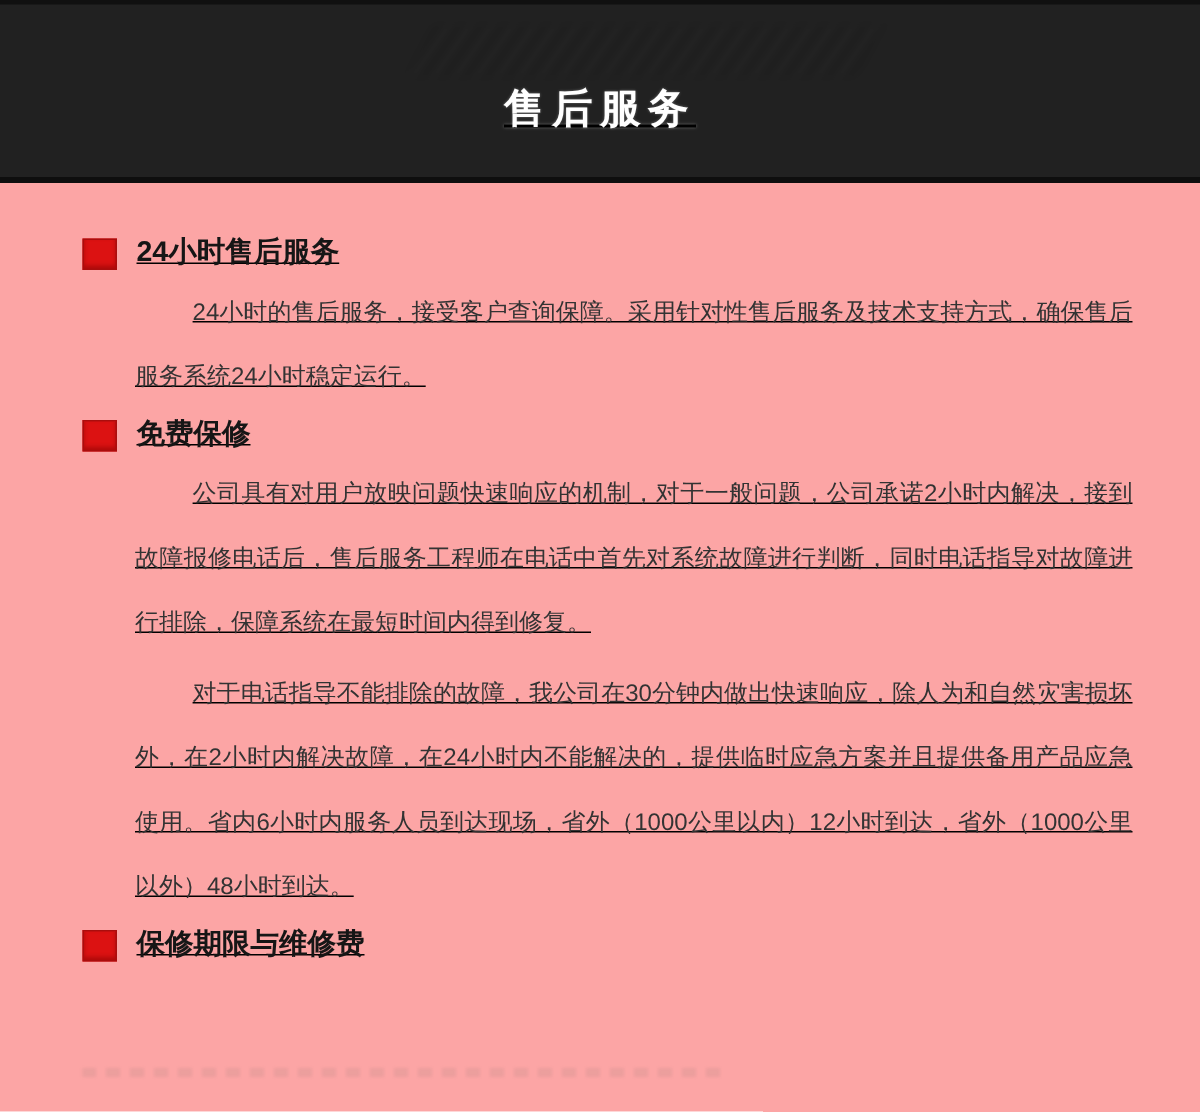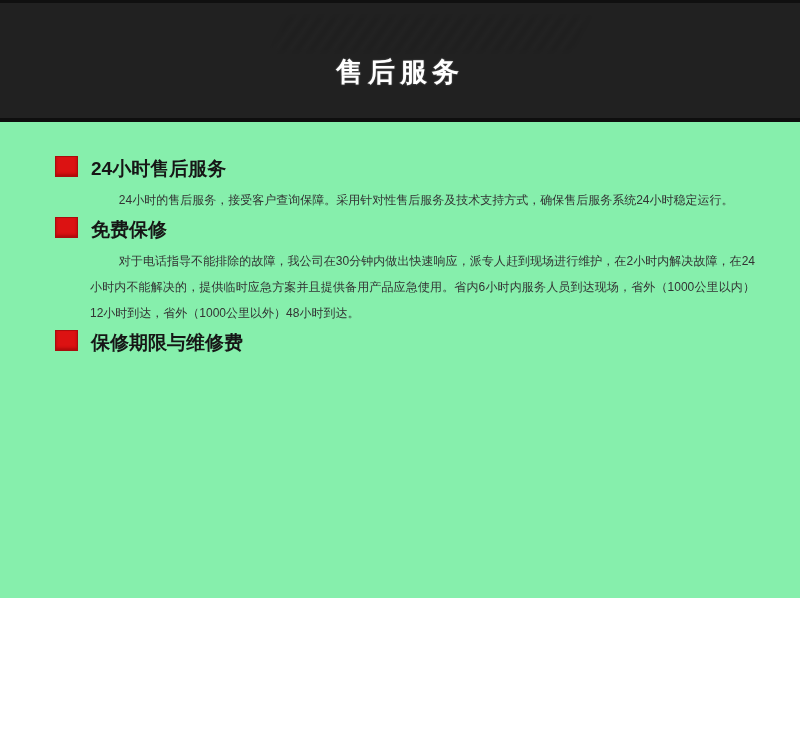--- a/index.html
+++ b/index.html
@@ -4,23 +4,24 @@
 <style>
   * { margin: 0; padding: 0; box-sizing: border-box; }
   html, body { background: #ffffff; }
   body {
     font-family: "Liberation Sans", "DejaVu Sans", sans-serif;
     width: 800px;
   }
   .page {
     position: relative;
     width: 800px;
-    height: 598px;
-    background: #86efac;
+    height: 741px;
+    background: #fca5a5;
     overflow: hidden;
+    text-decoration: underline;
   }
   
   .hero {
     position: relative;
     height: 122px;
     background: #212121;
     border-top: 3px solid #101010;
     border-bottom: 4px solid #0e0e0e;
     display: flex;
     align-items: flex-end;
@@ -51,43 +52,43 @@
     filter: blur(2px);
     pointer-events: none;
   }
   
   .content {
     padding: 34px 45px 0 55px;
   }
   section { margin: 0; }
   .sec-head {
     display: flex;
-    align-items: flex-start;
+    align-items: center;
     margin-bottom: 5px;
   }
   .bullet {
     width: 23px;
     height: 21px;
     background: #dc1212;
     border: 1px solid #aa0d0d;
     box-shadow: inset 0 -2px 3px rgba(120,0,0,0.45);
     margin-right: 13px;
     flex: 0 0 auto;
   }
   .sec-head h2 {
     font-size: 19px;
     font-weight: bold;
     color: #161616;
     line-height: 26px;
   }
   .content p {
     margin: 0 0 4px 35px;
     width: 665px;
-    font-size: 12px;
-    line-height: 26px;
+    font-size: 16px;
+    line-height: 43px;
     color: #333333;
     text-align: justify;
     text-indent: 2.4em;
   }
   
   .ghost-line {
     position: absolute;
     left: 55px;
     top: 712px;
     width: 430px;
@@ -122,21 +123,22 @@
     </section>
 
     <section>
       <div class="sec-head">
         <span class="bullet"></span>
         <h2>免费保修</h2>
       </div>
     </section>
 
     <section>
-      <p>对于电话指导不能排除的故障，我公司在30分钟内做出快速响应，派专人赶到现场进行维护，在2小时内解决故障，在24小时内不能解决的，提供临时应急方案并且提供备用产品应急使用。省内6小时内服务人员到达现场，省外（1000公里以内）12小时到达，省外（1000公里以外）48小时到达。</p>
+      <p>公司具有对用户放映问题快速响应的机制，对于一般问题，公司承诺2小时内解决，接到故障报修电话后，售后服务工程师在电话中首先对系统故障进行判断，同时电话指导对故障进行排除，保障系统在最短时间内得到修复。</p>
+      <p>对于电话指导不能排除的故障，我公司在30分钟内做出快速响应，除人为和自然灾害损坏外，在2小时内解决故障，在24小时内不能解决的，提供临时应急方案并且提供备用产品应急使用。省内6小时内服务人员到达现场，省外（1000公里以内）12小时到达，省外（1000公里以外）48小时到达。</p>
     </section>
 
     <section>
       <div class="sec-head">
         <span class="bullet"></span>
         <h2>保修期限与维修费</h2>
       </div>
     </section>
 
   </main>

